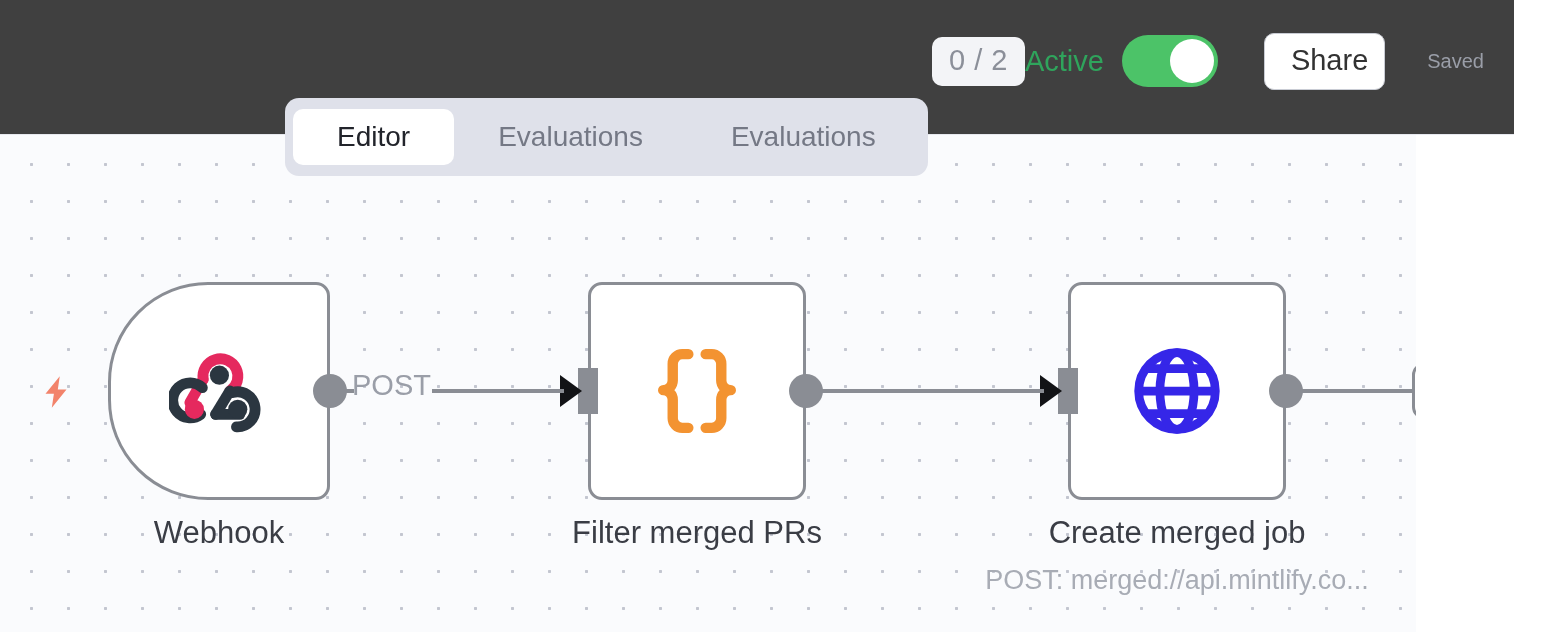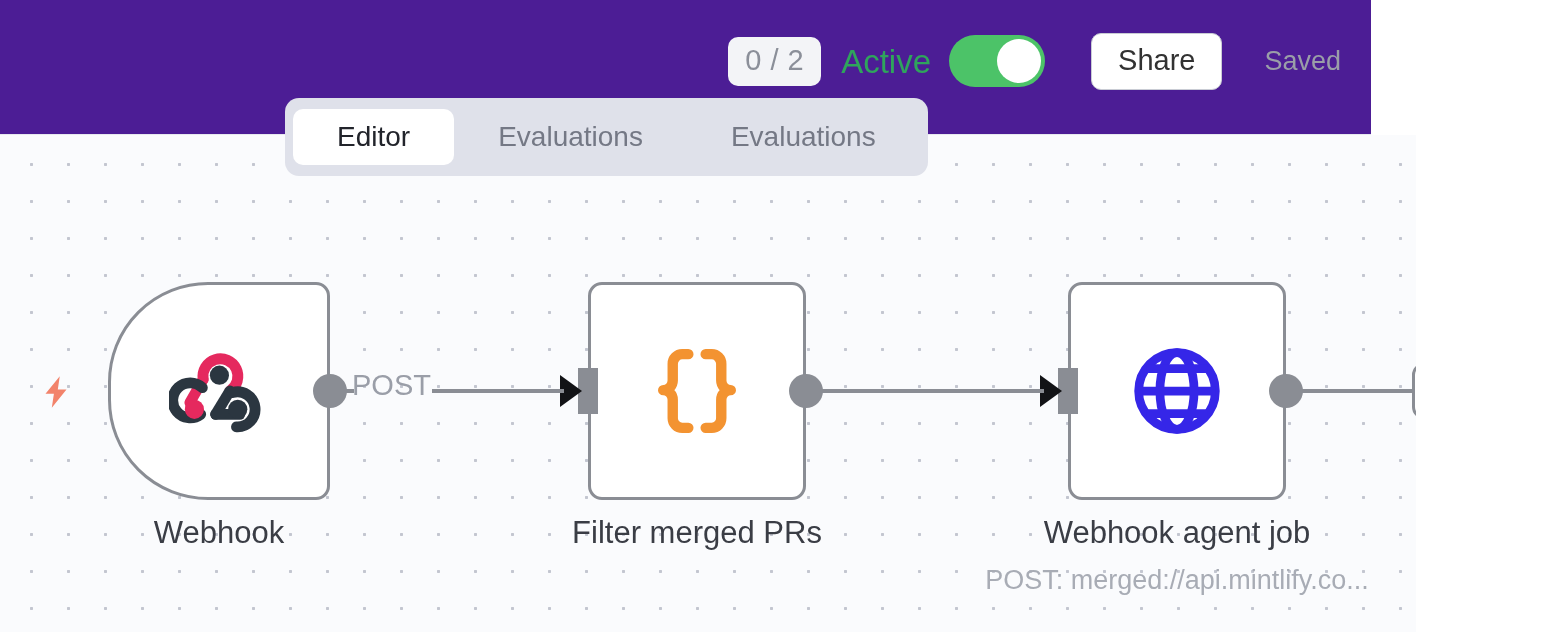--- a/index.html
+++ b/index.html
@@ -16,23 +16,23 @@
     position: relative;
     width: 1562px;
     height: 632px;
     background: #ffffff;
   }
 
   
   .header {
     position: absolute;
     left: 0; top: 0;
-    width: 1371px;
+    width: 1514px;
     height: 135px;
-    background: #4c1d95;
+    background: #404040;
     border-bottom: 1px solid #e7e9ef;
     z-index: 30;
   }
 
   .header-right {
     position: absolute;
     right: 30px;
     top: 28px;
     display: flex;
     align-items: center;
@@ -46,22 +46,21 @@
     color: #8b8f99;
     font-size: 29px;
     padding: 9px 17px 11px 17px;
     line-height: 1;
     letter-spacing: 0.5px;
     font-family: "Liberation Sans", sans-serif;
   }
 
   .active-label {
     color: #2fa45c;
-    font-size: 33px;
-    margin-left: 20px;
+    font-size: 29px;
     line-height: 1;
   }
 
   .toggle {
     position: relative;
     width: 96px;
     height: 52px;
     border-radius: 26px;
     background: #4cc368;
     margin-left: 18px;
@@ -77,30 +76,30 @@
     background: #ffffff;
   }
 
   .share-btn {
     margin-left: 46px;
     border: 1px solid #c9ccd4;
     background: #ffffff;
     border-radius: 10px;
     color: #323232;
     font-size: 29px;
-    padding: 12px 26px 14px 26px;
+    padding: 12px 16px 14px 26px;
     line-height: 1;
     cursor: pointer;
     font-family: "Liberation Sans", sans-serif;
   }
 
   .saved-label {
     margin-left: 42px;
     color: #9a9ea8;
-    font-size: 27px;
+    font-size: 20px;
     line-height: 1;
   }
 
   
   .tabs {
     position: absolute;
     left: 285px;
     top: 98px;
     height: 78px;
     background: #dfe1ea;
@@ -375,17 +374,17 @@
       <svg width="30" height="30" viewBox="0 0 24 24">
         <g stroke="#3a3d45" stroke-width="2.1" stroke-linecap="round">
           <line x1="12" y1="4.5" x2="12" y2="19.5"></line>
           <line x1="4.5" y1="12" x2="19.5" y2="12"></line>
         </g>
       </svg>
     </div>
 
     <div class="node-label label-1">Webhook</div>
     <div class="node-label label-2">Filter merged PRs</div>
-    <div class="node-label label-3">Webhook agent job</div>
+    <div class="node-label label-3">Create merged job</div>
     <div class="node-sublabel">POST: merged://api.mintlify.co...</div>
 
   </div>
 </div>
 
 </body></html>

